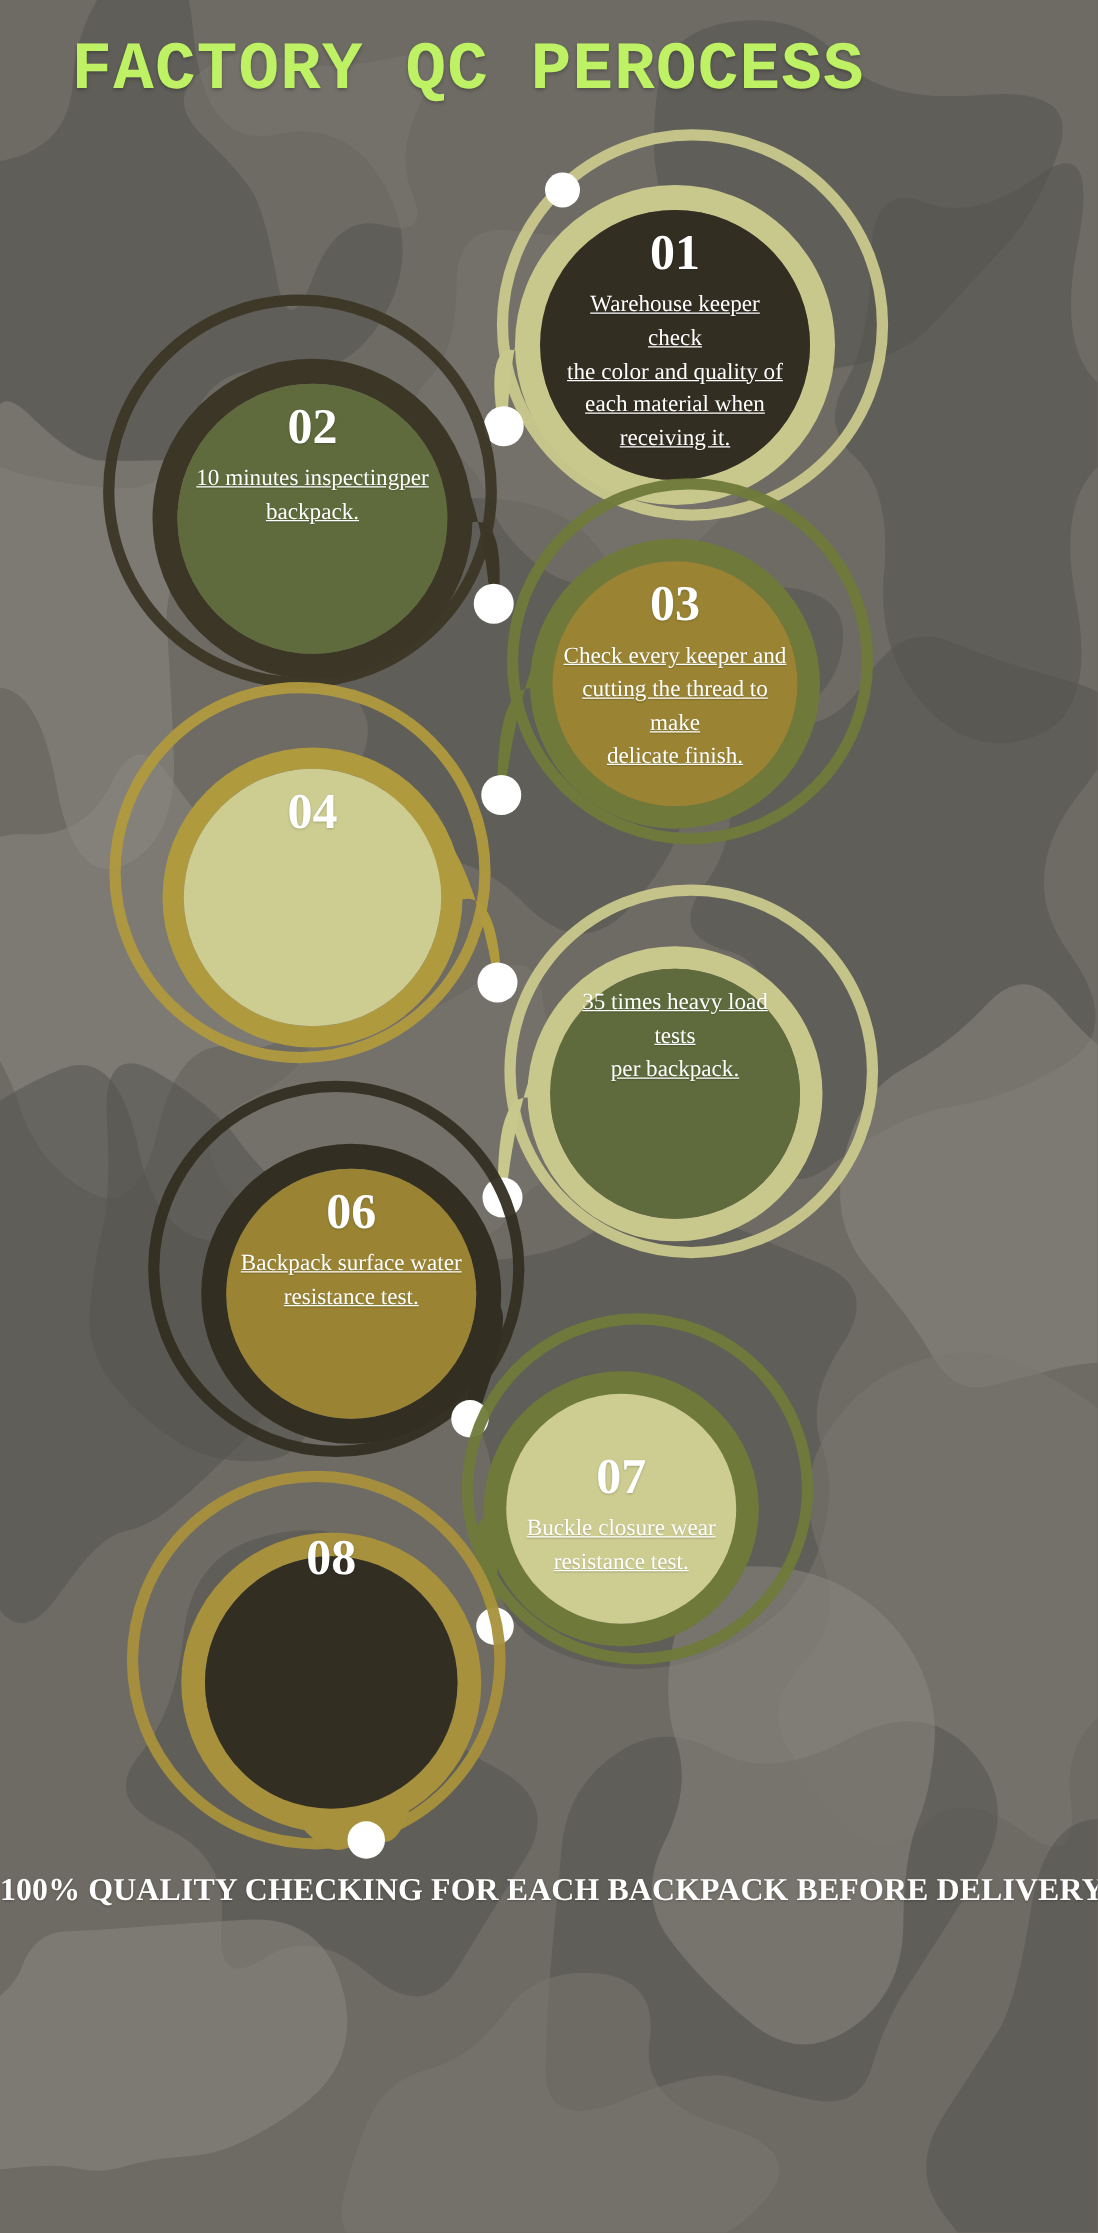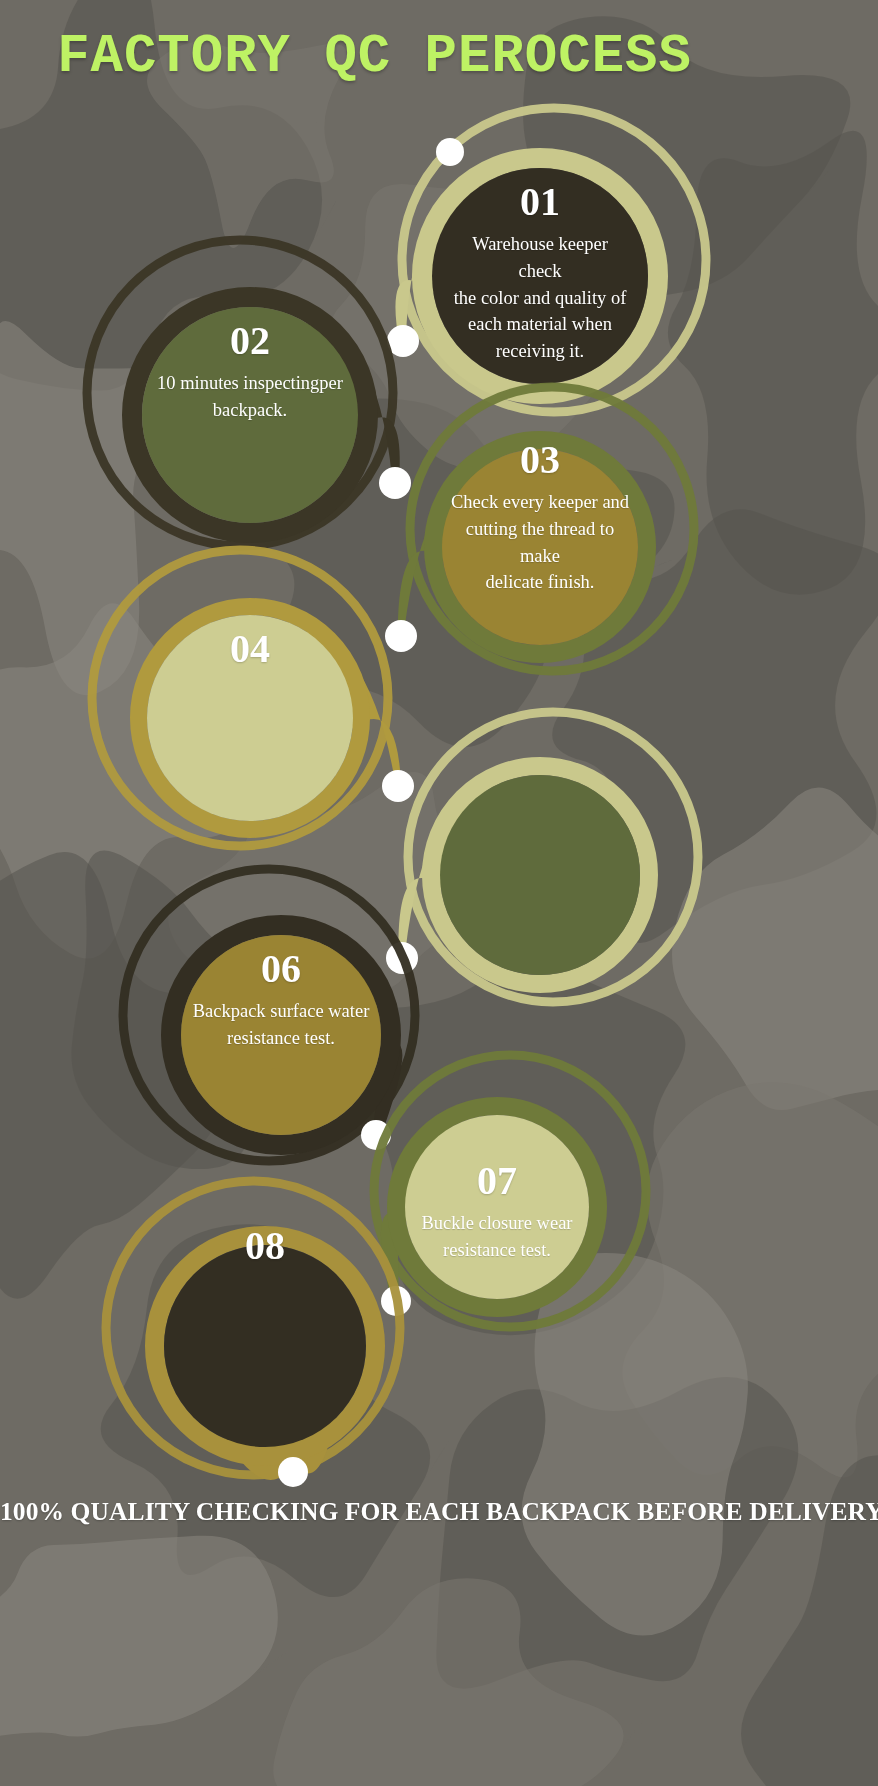--- a/index.html
+++ b/index.html
@@ -28,20 +28,21 @@
   .step{position:absolute;text-align:center;color:#ffffff;}
   .step .num{
     font-family:"Liberation Serif","DejaVu Serif",serif;
     font-weight:bold;font-size:40px;line-height:1;margin-bottom:9px;
     text-shadow:0 1px 2px rgba(0,0,0,.2);
   }
   .step .txt{
     font-family:"Liberation Serif","DejaVu Serif",serif;
     font-size:18.5px;line-height:1.45;white-space:pre-line;
     text-shadow:0 1px 1px rgba(0,0,0,.18);
+    text-decoration:underline;
   }
 </style>
 </head>
 <body>
 
 <div id="stage">
   <svg viewBox="0 0 878 1786" xmlns="http://www.w3.org/2000/svg">
     <defs>
       <clipPath id="frame">
           <rect x="0" y="0" width="878" height="1786"></rect>
@@ -128,31 +129,34 @@
 check
 the color and quality of
 each material when
 receiving it.</div>
     </div>
     <div class="step" style="left: 146px; top: 321px; width: 208px;">
       <div class="num">02</div>
       <div class="txt">10 minutes inspectingper
 backpack.</div>
     </div>
-    <div class="step" style="left: 446px; top: 440px; width: 188px;">
+    <div class="step" style="left: 446px; top: 463px; width: 188px;">
       <div class="num">03</div>
       <div class="txt">Check every keeper and
 cutting the thread to
 make
 delicate finish.</div>
     </div>
     <div class="step" style="left: 151px; top: 629px; width: 198px;">
       <div class="num">04</div>
     </div>
     <div class="step" style="left: 444px; top: 789px; width: 192px;">
+      <div class="txt">35 times heavy load
+tests
+per backpack.</div>
     </div>
     <div class="step" style="left: 185px; top: 949px; width: 192px;">
       <div class="num">06</div>
       <div class="txt">Backpack surface water
 resistance test.</div>
     </div>
     <div class="step" style="left: 409px; top: 1129px; width: 176px; margin-top: 32px;">
       <div class="num">07</div>
       <div class="txt">Buckle closure wear
 resistance test.</div>

